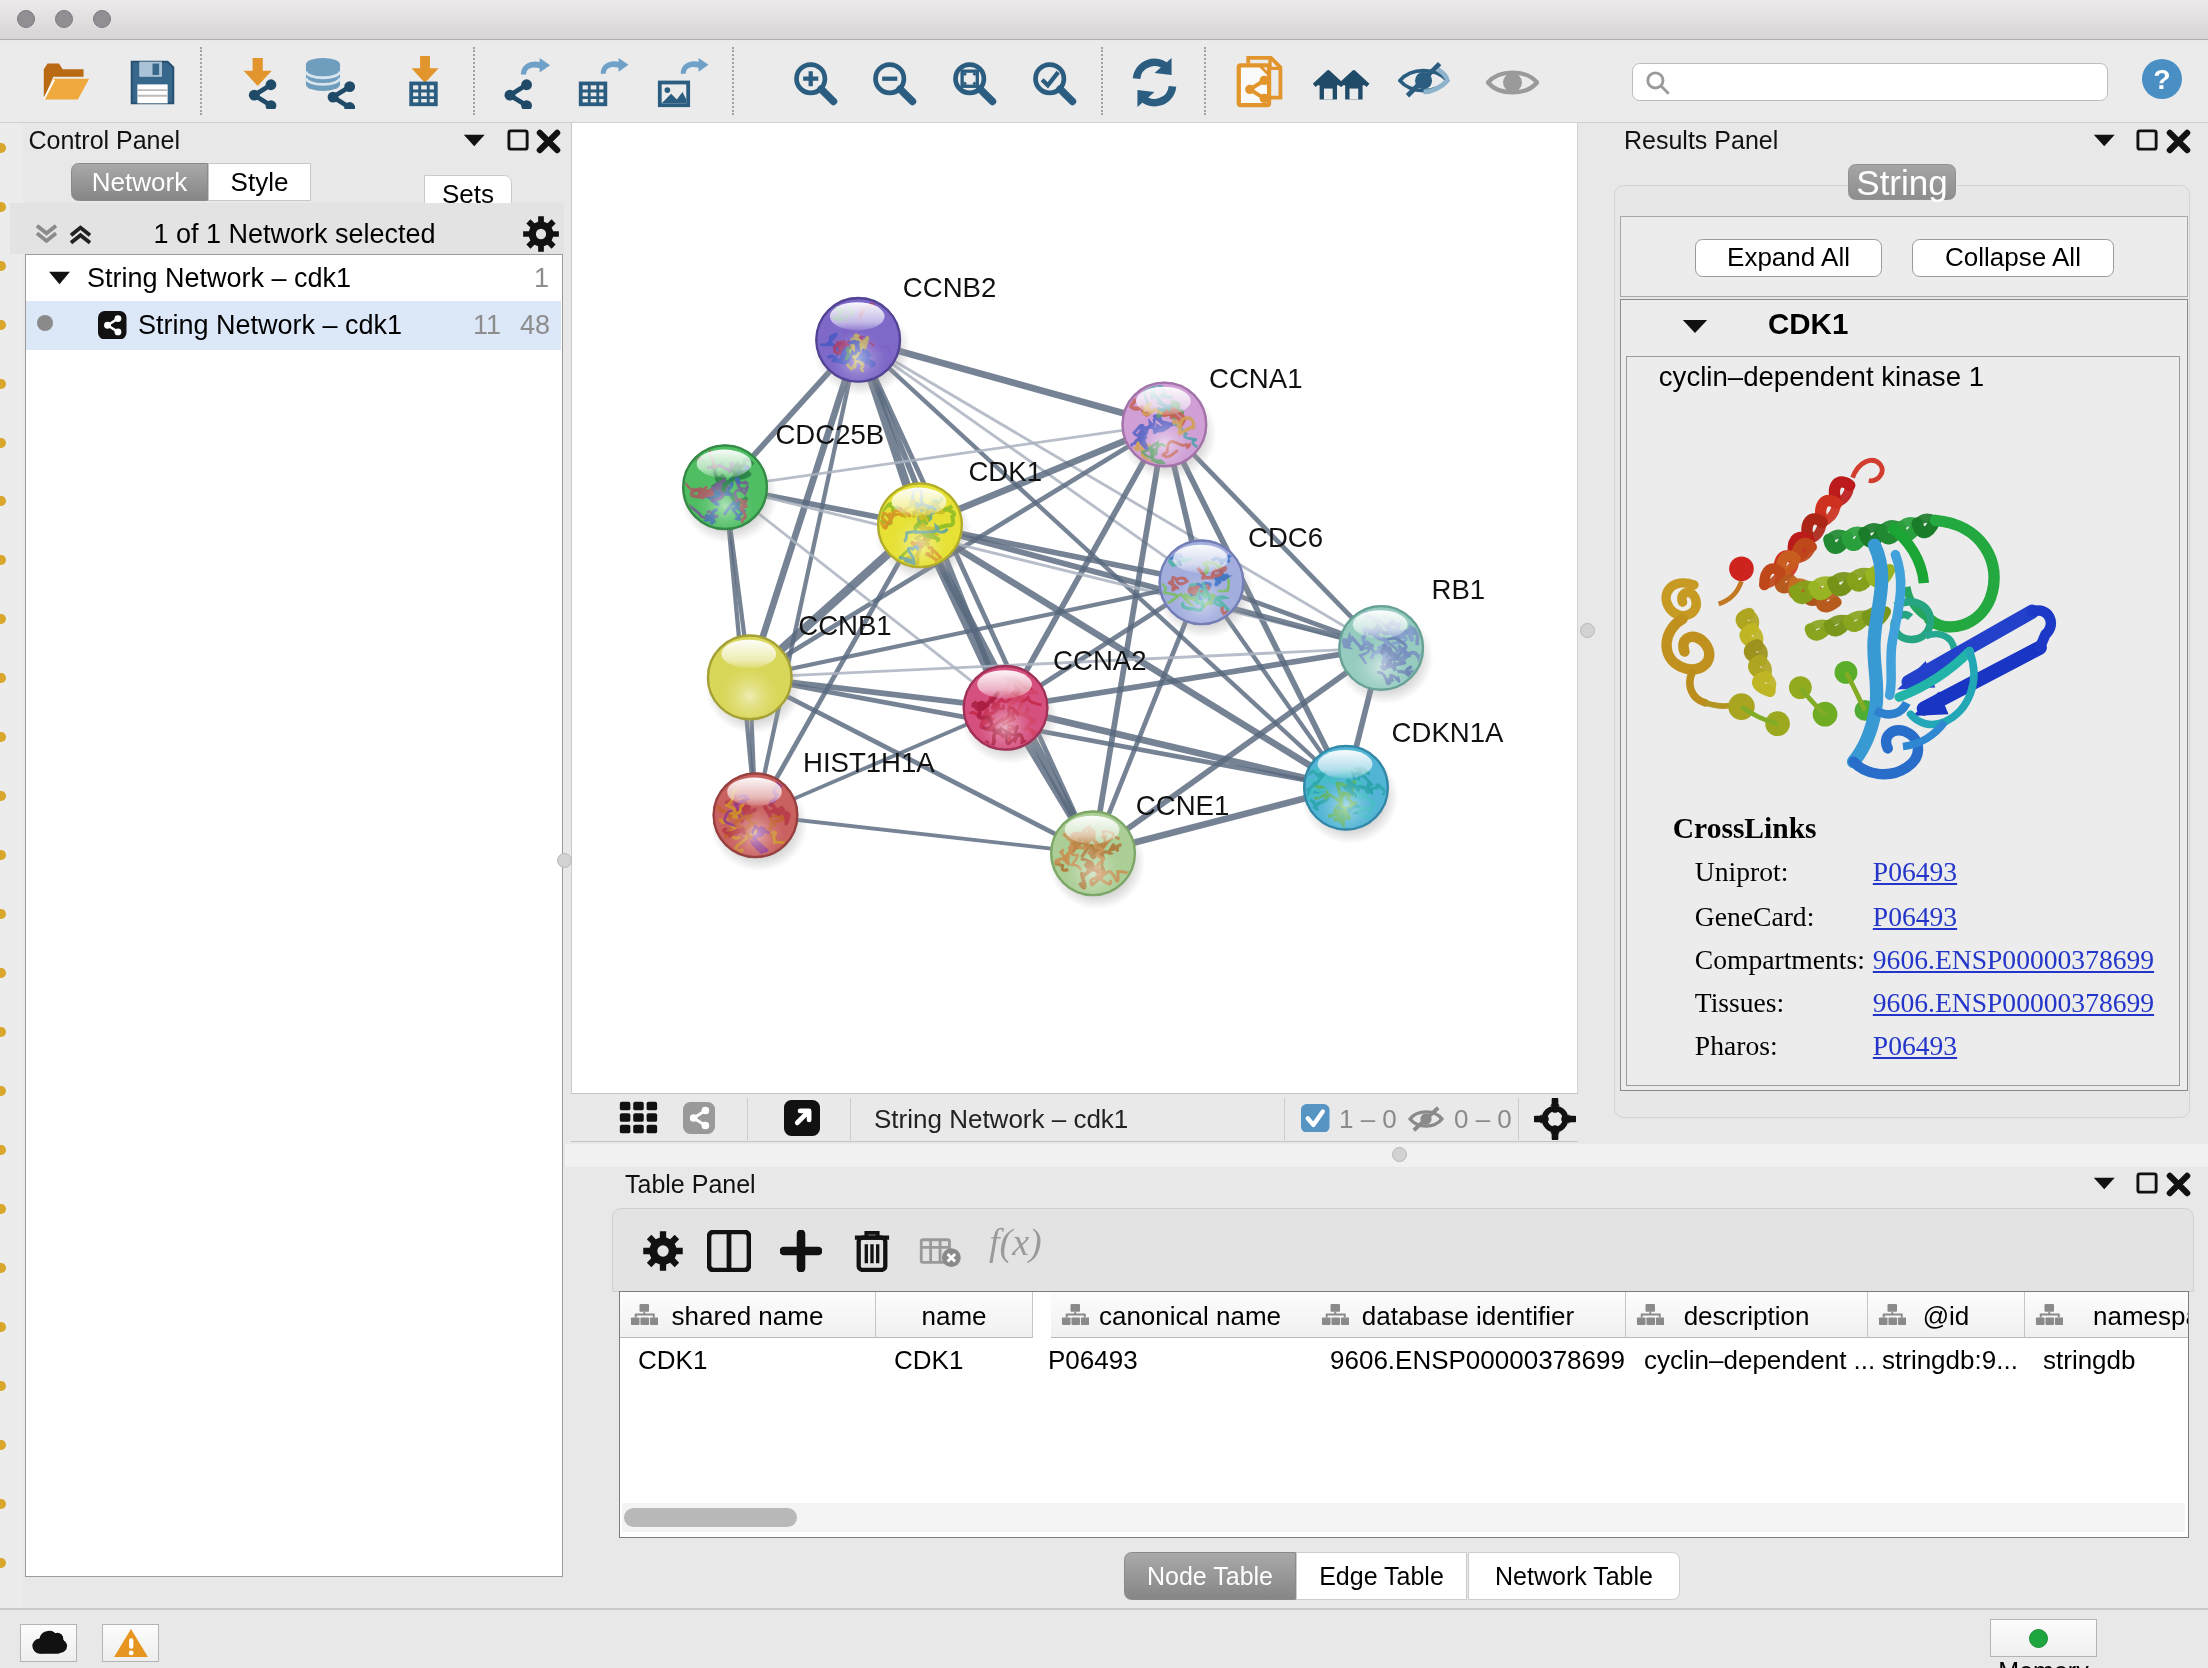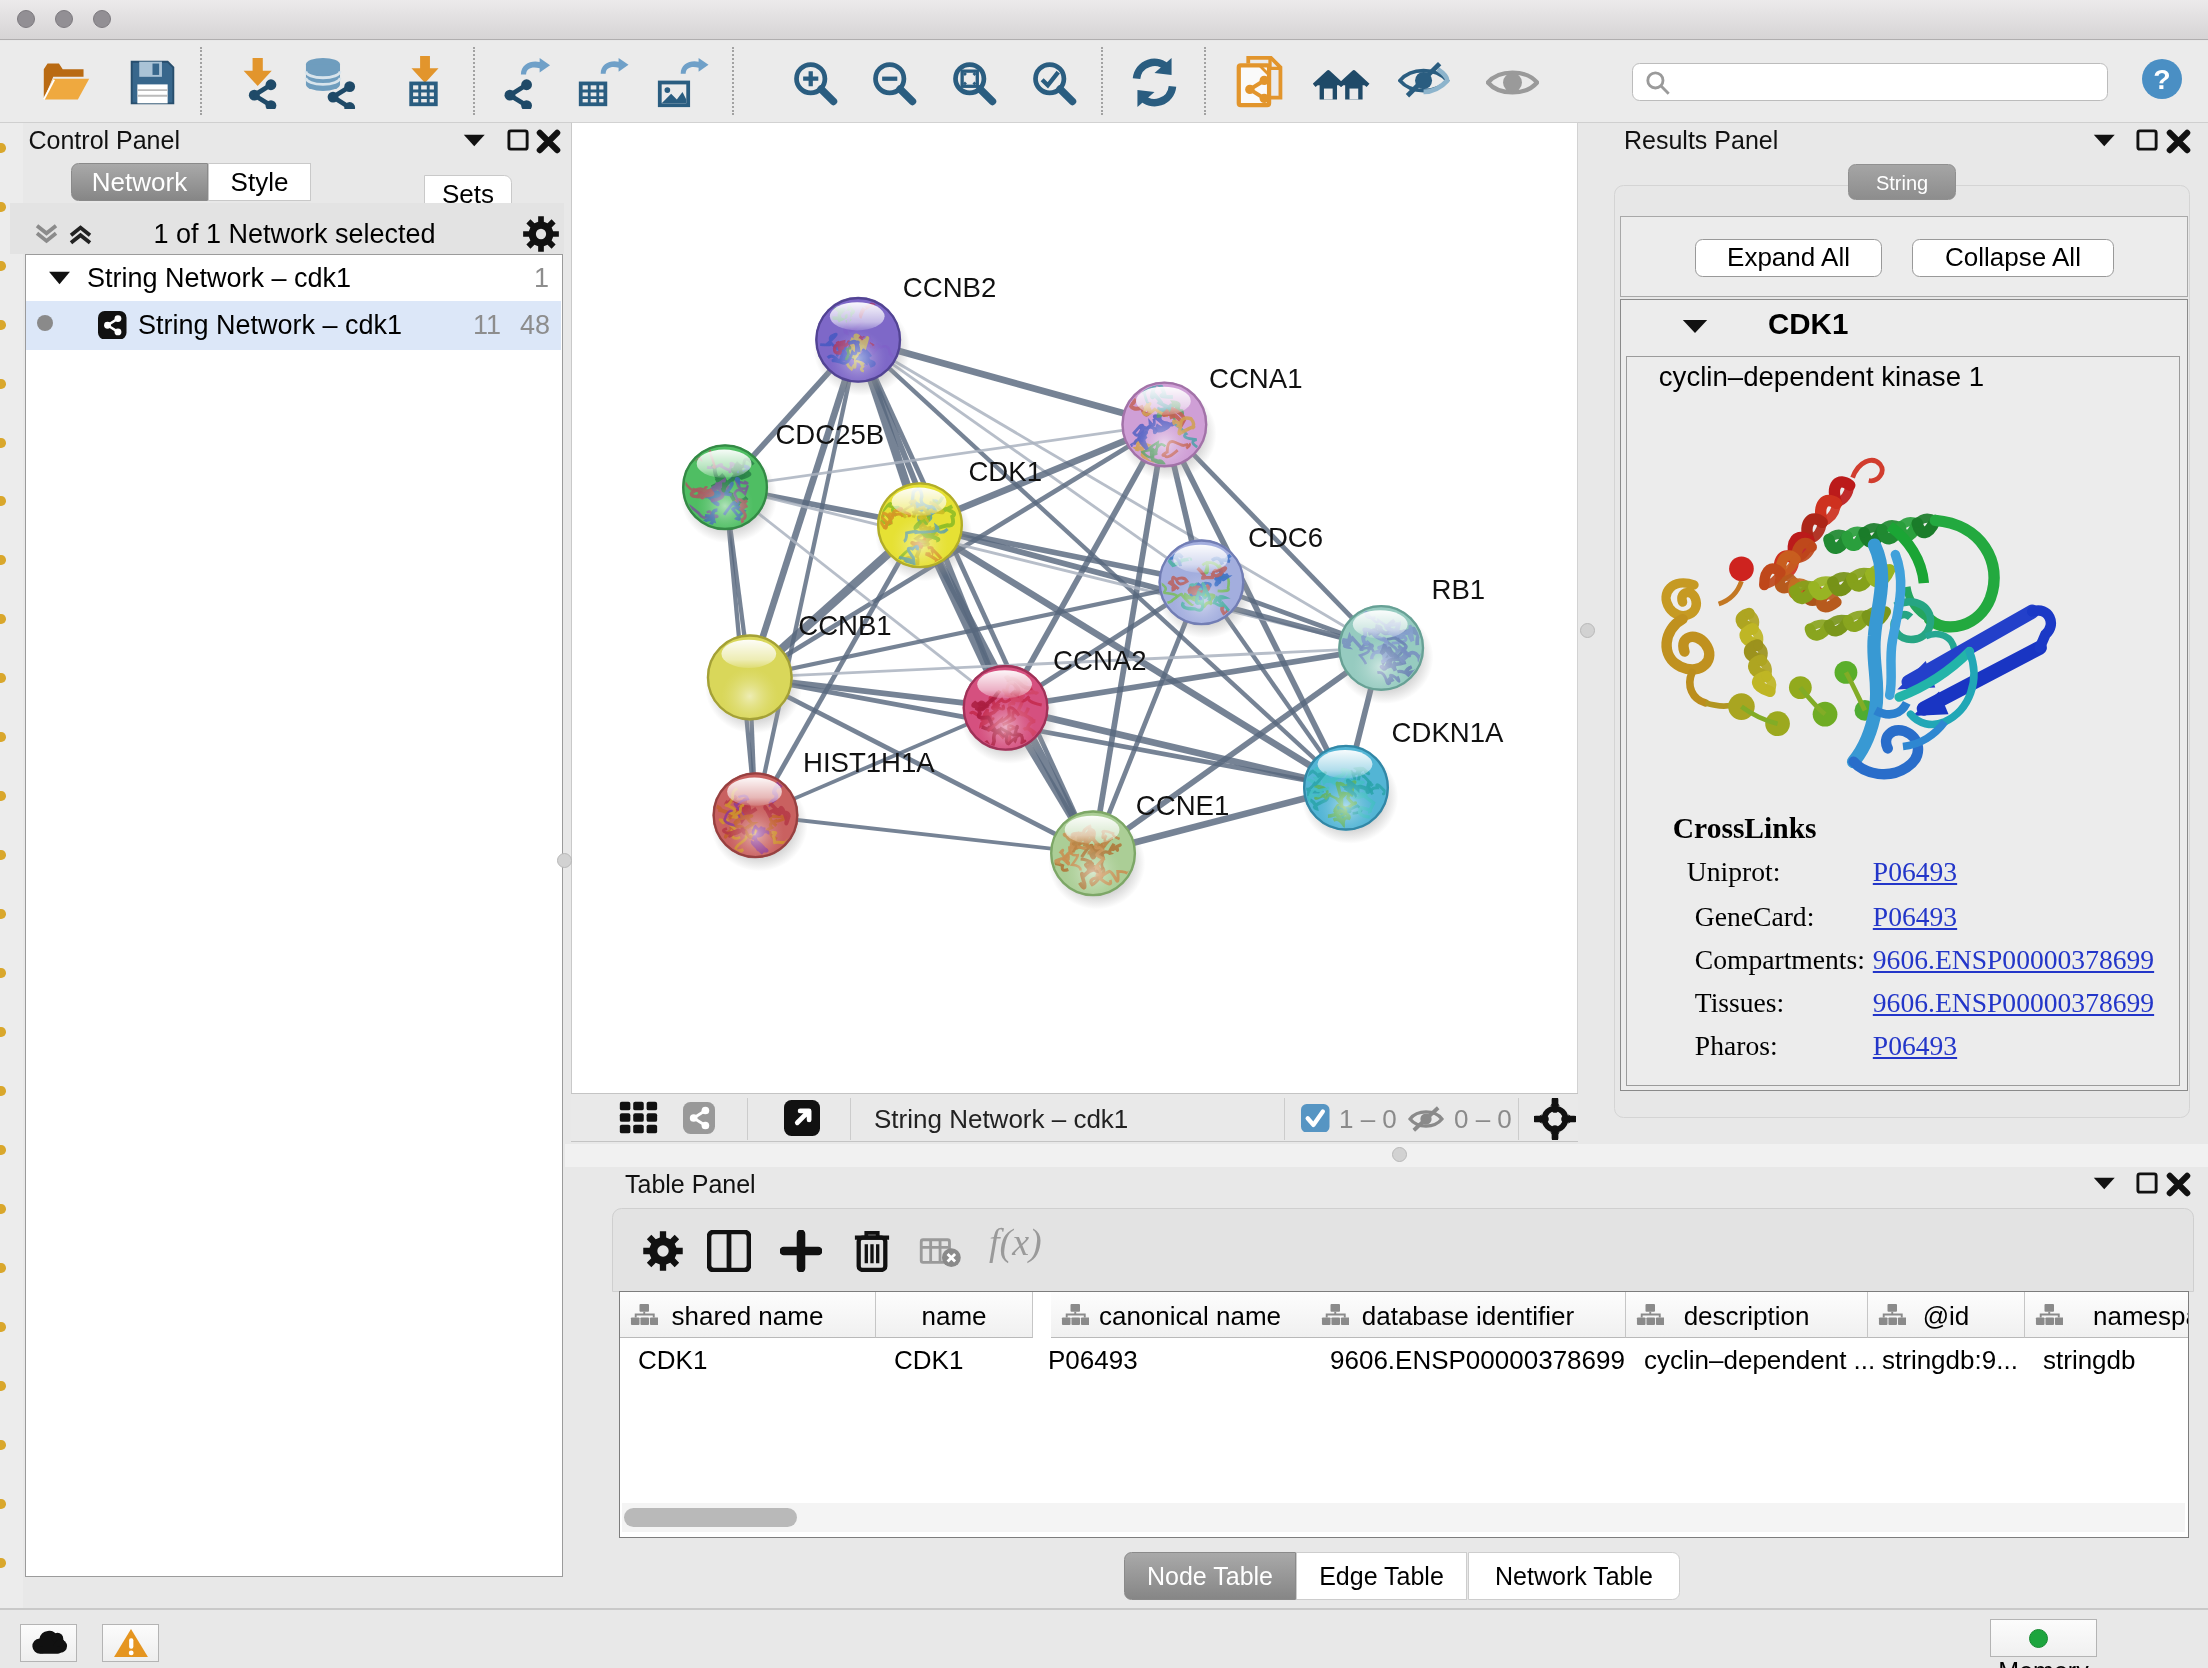--- a/index.html
+++ b/index.html
@@ -42,21 +42,21 @@
   border-left:1px solid #c9c9c9; border-right:1px solid #d2d2d2; border-top:1px solid #d2d2d2; }
 #canvasbar { left:571px; top:1093px; width:1007px; height:49px; background:#e9e9e9;
   border-top:1.9px solid #c4c4c4; border-bottom:1.9px solid #c4c4c4; }
 .cbsep { position:absolute; top:3.8px; height:42px; border-left:1.9px solid #cccccc; }
 
 #rp-title { left:1624px; top:126px; }
 #rp-box { left:1614px; top:185px; width:576px; height:933px; background:#e7e7e7;
   border:1px solid #d4d4d4; border-radius:9.5px; }
 #rp-tab { left:1848px; top:164px; width:108px; height:36px;
   background:linear-gradient(#a5a5a5,#8d8d8d); border-radius:7.6px; color:#fff;
-  font-size:20px; text-align:center; line-height:36px; border:1px solid #909090; }
+  font-size:35px; text-align:center; line-height:36px; border:1px solid #909090; }
 #rp-btnbox { left:1620px; top:216px; width:568px; height:81px; background:#ececec;
   border:1.9px solid #a8a8a8; }
 .rbtn { position:absolute; top:22px; height:38px; background:#fff; border:1.9px solid #999;
   border-radius:7.6px; font-size:26px; text-align:center; }
 #rp-sec { left:1620px; top:299px; width:568px; height:792px; background:#ececec;
   border:1.9px solid #8a8a8a; }
 #rp-inner { position:absolute; left:4.8px; top:56px; width:554px; height:730px;
   background:#ececec; border:1.9px solid #9b9b9b; }
 #crosslinks { font-family:"Liberation Serif", serif; }
 #crosslinks a { color:#2336c9; }
@@ -869,21 +869,21 @@
 </div>
 <div id="rp-sec" class="abs">
   <svg width="30" height="21" style="position:absolute;left:59px;top:15px" viewBox="0 0 32 22">
       <polygon points="3,5 29,5 16,19" fill="#111"></polygon>
     </svg>
   <div style="position:absolute;left:147px;top:6.7px;font-size:29.5px;font-weight:bold;">CDK1</div>
   <div id="rp-inner">
     <div style="position:absolute;left:32px;top:3.8px;font-size:27.6px;">cyclin–dependent kinase 1</div>
     <div id="crosslinks">
       <div style="position:absolute;left:46px;top:455px;font-size:29.5px;font-weight:bold;font-family:&quot;Liberation Serif&quot;,serif;">CrossLinks</div>
-      <div class="clrow" style="left:60px;top:499px;text-align:right;">Uniprot:</div>
+      <div class="clrow" style="left:68px;top:499px;text-align:right;">Uniprot:</div>
       <div class="clrow" style="left:246px;top:499px;"><a href="#">P06493</a></div>
       <div class="clrow" style="left:68px;top:544px;">GeneCard:</div>
       <div class="clrow" style="left:246px;top:544px;"><a href="#">P06493</a></div>
       <div class="clrow" style="left:68px;top:587px;">Compartments:</div>
       <div class="clrow" style="left:246px;top:587px;"><a href="#">9606.ENSP00000378699</a></div>
       <div class="clrow" style="left:68px;top:630px;">Tissues:</div>
       <div class="clrow" style="left:246px;top:630px;"><a href="#">9606.ENSP00000378699</a></div>
       <div class="clrow" style="left:68px;top:673px;">Pharos:</div>
       <div class="clrow" style="left:246px;top:673px;"><a href="#">P06493</a></div>
     </div>

